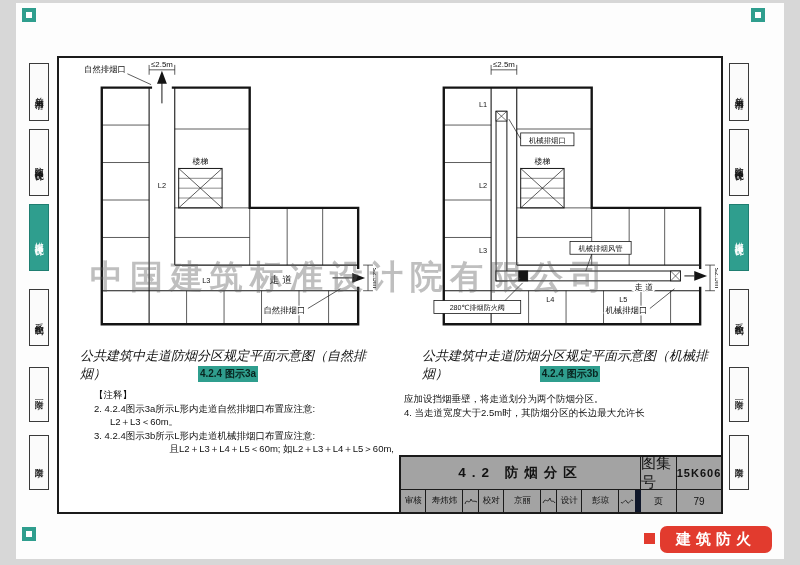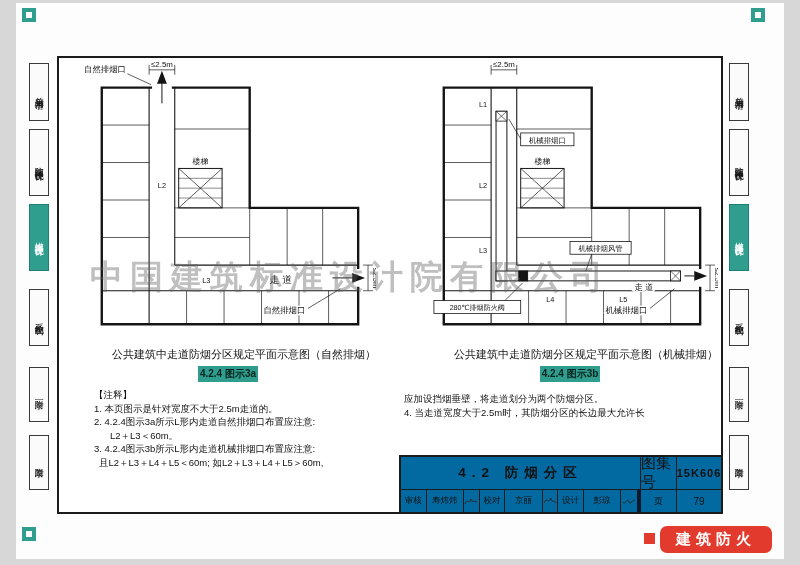--- a/index.html
+++ b/index.html
@@ -14,43 +14,43 @@
   
   .vtab{position:absolute;width:20px;border:1px solid #3a3a3a;background:#fbfbfb;
         display:flex;align-items:center;justify-content:center;box-sizing:border-box;}
   .vtab span{writing-mode:vertical-rl;text-orientation:upright;font-size:9px;letter-spacing:1px;line-height:1.15;}
   .vtab.active{background:#2f9e8e;border-color:#1f7e71;color:#fff;}
   
   svg.plan{position:absolute;z-index:2;}
   svg text{fill:#141414;}
   svg text.halo{paint-order:stroke;stroke:#ffffff;stroke-width:2.6px;}
   
-  .caption{position:absolute;width:296px;text-align:right;font-size:11px;z-index:3;}
+  .caption{position:absolute;width:296px;text-align:left;font-size:13px;z-index:3;font-style:italic;}
   .tagwrap{position:absolute;width:296px;text-align:center;z-index:3;}
   .tag{display:inline-block;background:#2f9e8e;color:#08241f;padding:1px 2px;font-size:10px;font-weight:bold;}
   
   .notes{position:absolute;font-size:9.5px;line-height:13.5px;z-index:3;}
   .note-line.ind1{padding-left:16px;}
-  .note-line.ind05{padding-left:5px;}
+  .note-line.ind05{padding-left:5px;text-align:right;}
   .note-title{font-size:9.5px;}
   
   .watermark{position:absolute;left:90px;top:255px;width:624px;white-space:nowrap;
              font-family:"Liberation Serif","DejaVu Serif",serif;
              font-size:33px;font-weight:bold;letter-spacing:7px;
              color:rgba(95,95,95,0.40);z-index:5;pointer-events:none;}
   
   .titleblock{position:absolute;left:399px;top:455px;width:322px;height:57px;box-sizing:border-box;
-              border-left:2px solid #1b1b1b;border-top:2px solid #1b1b1b;background:#0369a1;z-index:6;
+              border-left:2px solid #1b1b1b;border-top:2px solid #1b1b1b;background:#a3a3a3;z-index:6;
               display:grid;grid-template-columns:240px 36px 44px;grid-template-rows:33px 22px;}
   .tb-cell{display:flex;align-items:center;justify-content:center;box-sizing:border-box;}
   .tb-title{grid-column:1;grid-row:1;border-right:1px solid #1b1b1b;border-bottom:1px solid #1b1b1b;
             font-size:13.5px;font-weight:bold;letter-spacing:6px;}
   .tb-figlabel{grid-column:2;grid-row:1;border-right:1px solid #1b1b1b;border-bottom:1px solid #1b1b1b;font-size:15px;}
   .tb-figno{grid-column:3;grid-row:1;border-bottom:1px solid #1b1b1b;font-size:11px;font-weight:bold;letter-spacing:1px;}
-  .tb-roles{grid-column:1;grid-row:2;display:flex;border-right:4px solid #0f172a;box-sizing:border-box;}
+  .tb-roles{grid-column:1;grid-row:2;display:flex;border-right:6px solid #0f172a;box-sizing:border-box;}
   .tb-roles>div{box-sizing:border-box;border-right:1px solid #1b1b1b;height:100%;
                 display:flex;align-items:center;justify-content:center;font-size:8.5px;}
   .tb-roles>div:last-child{border-right:none;}
   .rw{width:26px;}.nw{width:38px;}.sw{width:16px;}
   .tb-pagelabel{grid-column:2;grid-row:2;border-right:1px solid #1b1b1b;font-size:9px;}
   .tb-pageno{grid-column:3;grid-row:2;font-size:10px;font-weight:normal;}
   
   .badge-sq{position:absolute;left:644px;top:533px;width:11px;height:11px;background:#e23b2e;z-index:7;}
   .badge{position:absolute;left:660px;top:526px;width:112px;height:27px;background:#e23b2e;color:#fff;
          font-size:15px;font-weight:bold;letter-spacing:5px;display:flex;align-items:center;justify-content:center;z-index:7;border-radius:7px;}
@@ -258,21 +258,20 @@
 <div class="tagwrap" style="left:80px;top:363px">
   <span class="tag">4.2.4 图示3a</span>
 </div>
 <div class="caption" style="left:422px;top:347px">公共建筑中走道防烟分区规定平面示意图（机械排烟）</div>
 <div class="tagwrap" style="left:422px;top:363px">
   <span class="tag">4.2.4 图示3b</span>
 </div>
 
 <div class="notes" style="left:94px;top:388px;width:300px">
   <div class="note-title">【注释】</div>
-  <div class="note-line">1. 本页图示是针对宽度不大于2.5m走道的。</div>
   <div class="note-line">2. 4.2.4图示3a所示L形内走道自然排烟口布置应注意:</div>
   <div class="note-line ind1">L2＋L3＜60m。</div>
   <div class="note-line">3. 4.2.4图示3b所示L形内走道机械排烟口布置应注意:</div>
   <div class="note-line ind05">且L2＋L3＋L4＋L5＜60m; 如L2＋L3＋L4＋L5＞60m,</div>
 </div>
 <div class="notes" style="left:404px;top:392px;width:314px">
   <div class="note-line">应加设挡烟垂壁，将走道划分为两个防烟分区。</div>
   <div class="note-line">4. 当走道宽度大于2.5m时，其防烟分区的长边最大允许长</div>
 </div>
 

